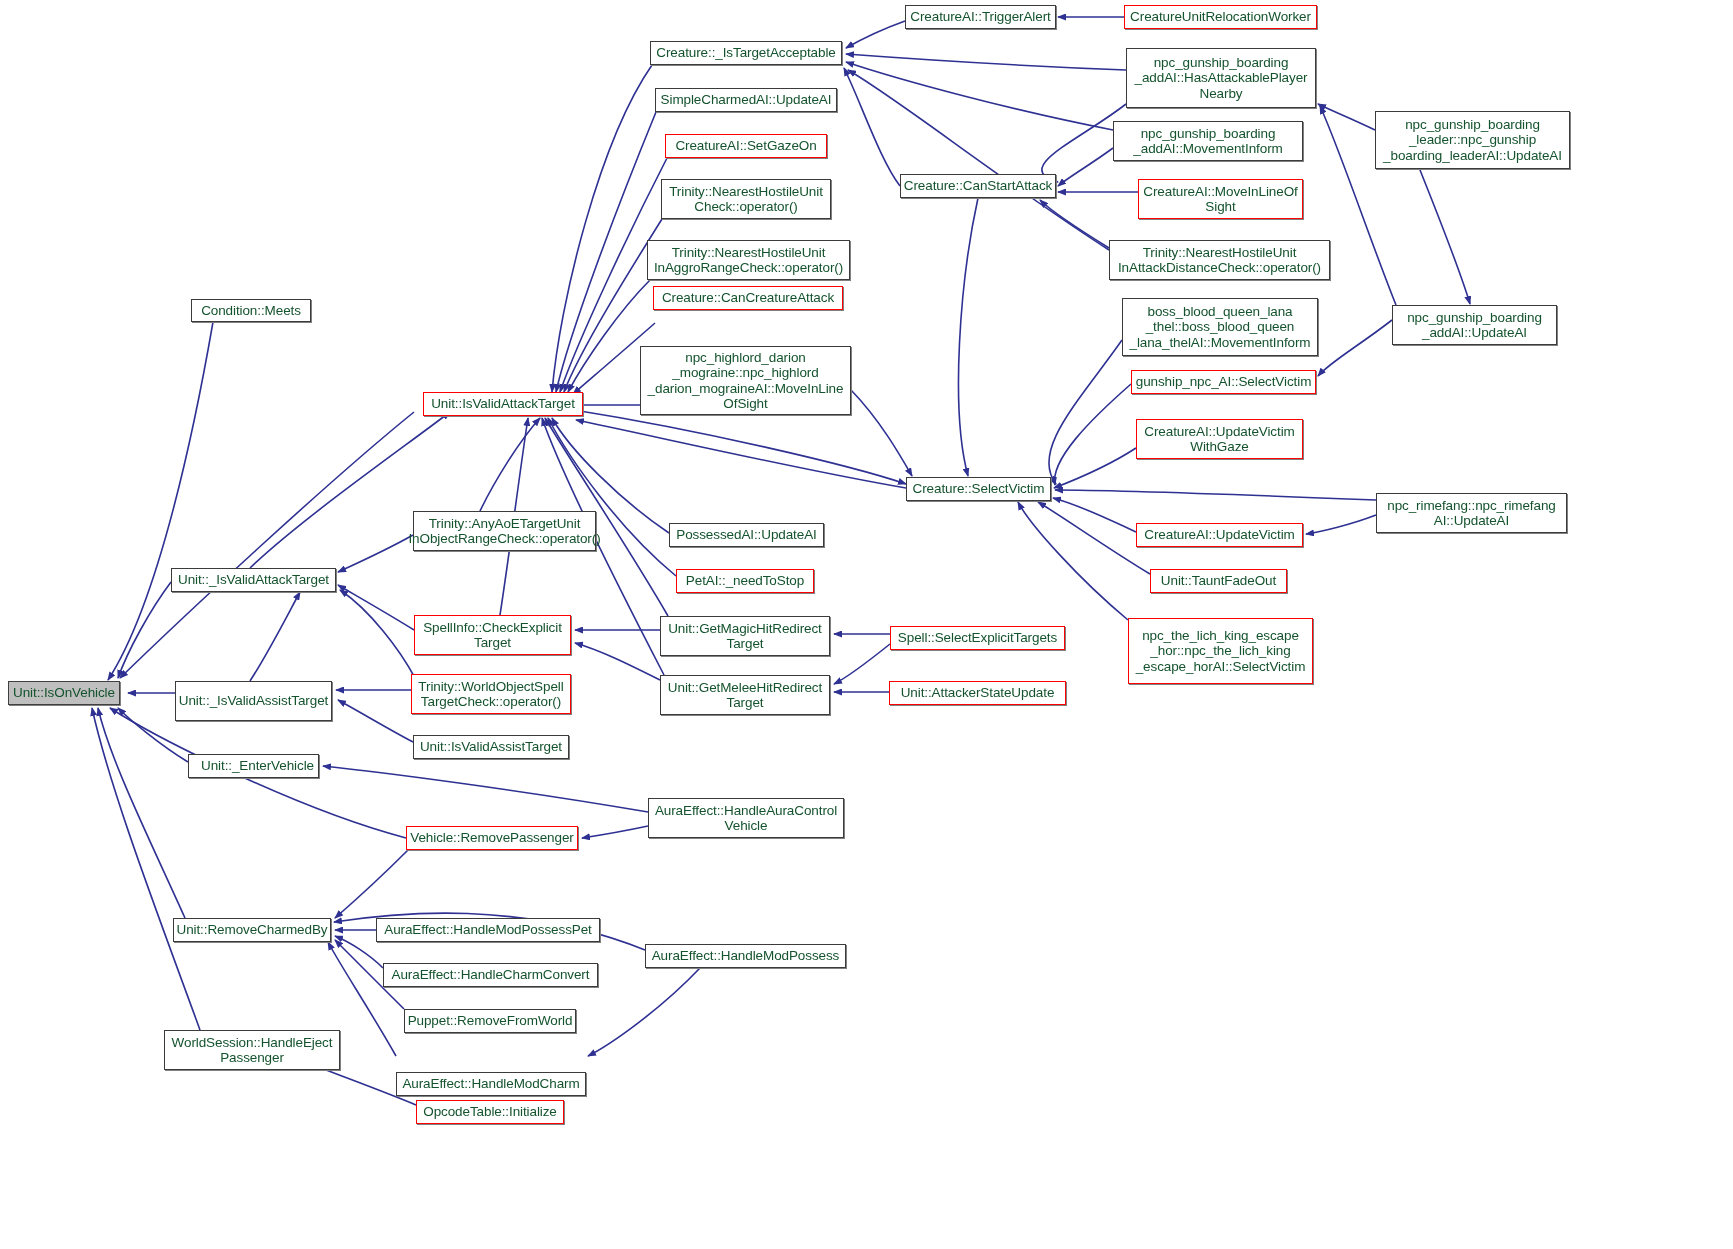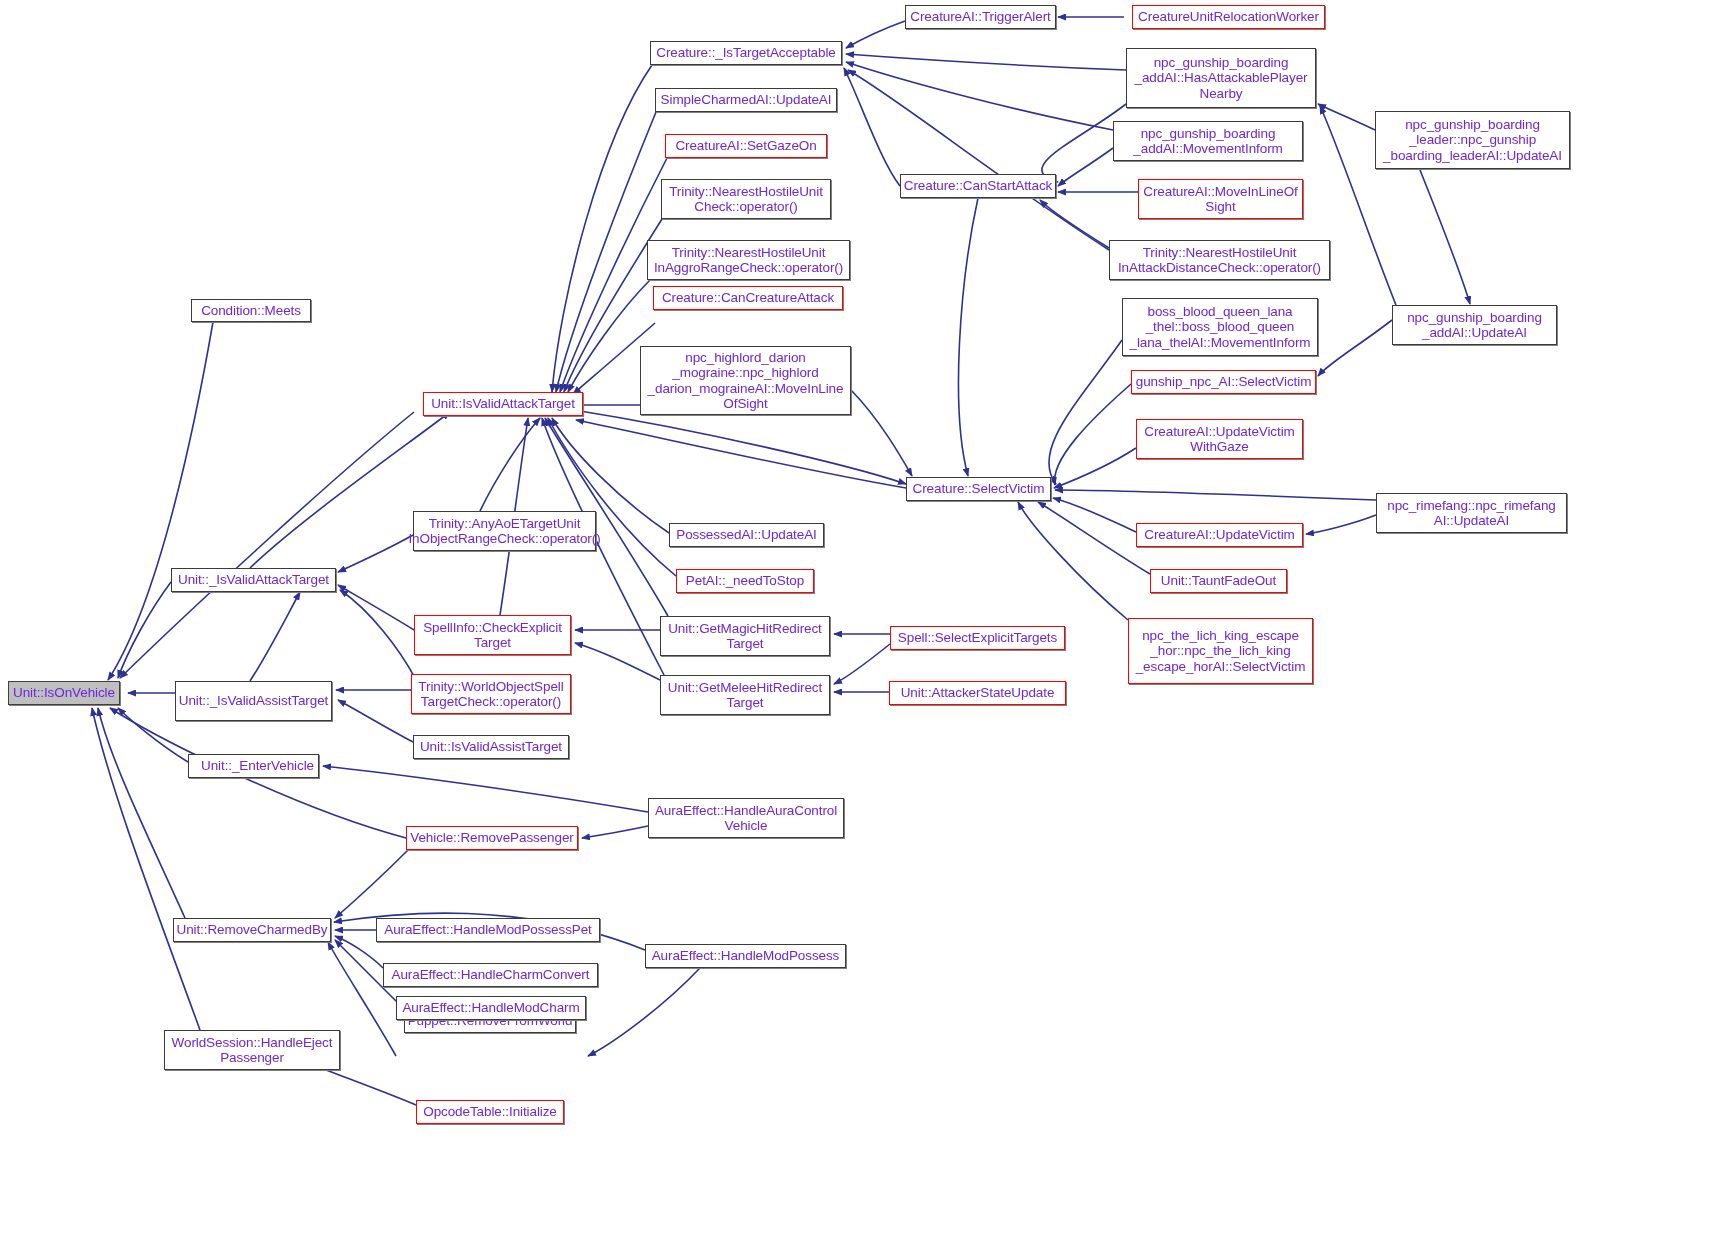--- a/index.html
+++ b/index.html
@@ -15,21 +15,21 @@
   #edges{position:absolute;left:0;top:0;width:1733px;height:1249px;pointer-events:none;}
   .node{
     position:absolute;
     box-sizing:border-box;
     display:flex;
     align-items:center;
     justify-content:center;
     text-align:center;
     background:#ffffff;
     border:1px solid #3b3b3b;
-    color:#6d28d9;
+    color:#14532d;
     font-size:13.5px;
     line-height:15.5px;
     letter-spacing:-0.1px;
     white-space:pre-line;
     padding:1px 4px;
     box-shadow:1px 1px 0 0 #808080;
   }
   .node.red{border-color:#ff0000;}
   .node.filled{background:#bfbfbf;border-color:#404040;}
 </style>
@@ -148,21 +148,21 @@
       <div class="node red" style="left: 676px; top: 569px; width: 138px; height: 24px;">PetAI::_needToStop</div>
       <div class="node" style="left: 660px; top: 616px; width: 170px; height: 40px;">Unit::GetMagicHitRedirect
 Target</div>
       <div class="node" style="left: 660px; top: 675px; width: 170px; height: 40px;">Unit::GetMeleeHitRedirect
 Target</div>
       <div class="node red" style="left: 890px; top: 626px; width: 175px; height: 24px;">Spell::SelectExplicitTargets</div>
       <div class="node red" style="left: 889px; top: 681px; width: 177px; height: 24px;">Unit::AttackerStateUpdate</div>
       <div class="node" style="left: 900px; top: 174px; width: 156px; height: 24px;">Creature::CanStartAttack</div>
       <div class="node" style="left: 906px; top: 477px; width: 145px; height: 24px;">Creature::SelectVictim</div>
       <div class="node" style="left: 905px; top: 5px; width: 151px; height: 24px;">CreatureAI::TriggerAlert</div>
-      <div class="node red" style="left: 1124px; top: 5px; width: 193px; height: 24px; margin-left: 8px;">CreatureUnitRelocationWorker</div>
+      <div class="node red" style="left: 1124px; top: 5px; width: 193px; height: 24px;">CreatureUnitRelocationWorker</div>
       <div class="node" style="left: 1126px; top: 48px; width: 190px; height: 60px;">npc_gunship_boarding
 _addAI::HasAttackablePlayer
 Nearby</div>
       <div class="node" style="left: 1113px; top: 121px; width: 190px; height: 40px;">npc_gunship_boarding
 _addAI::MovementInform</div>
       <div class="node red" style="left: 1138px; top: 179px; width: 165px; height: 40px;">CreatureAI::MoveInLineOf
 Sight</div>
       <div class="node" style="left: 1109px; top: 240px; width: 221px; height: 40px;">Trinity::NearestHostileUnit
 InAttackDistanceCheck::operator()</div>
       <div class="node" style="left: 1122px; top: 298px; width: 196px; height: 58px;">boss_blood_queen_lana
@@ -182,17 +182,17 @@
       <div class="node" style="left: 1392px; top: 305px; width: 165px; height: 40px;">npc_gunship_boarding
 _addAI::UpdateAI</div>
       <div class="node" style="left: 1376px; top: 493px; width: 191px; height: 40px;">npc_rimefang::npc_rimefang
 AI::UpdateAI</div>
       <div class="node" style="left: 648px; top: 798px; width: 196px; height: 40px;">AuraEffect::HandleAuraControl
 Vehicle</div>
       <div class="node red" style="left: 406px; top: 826px; width: 172px; height: 24px;">Vehicle::RemovePassenger</div>
       <div class="node" style="left: 376px; top: 918px; width: 224px; height: 24px;">AuraEffect::HandleModPossessPet</div>
       <div class="node" style="left: 383px; top: 963px; width: 215px; height: 24px;">AuraEffect::HandleCharmConvert</div>
       <div class="node" style="left: 404px; top: 1009px; width: 172px; height: 24px;">Puppet::RemoveFromWorld</div>
-      <div class="node" style="left: 396px; top: 996px; width: 190px; height: 24px;">AuraEffect::HandleModCharm</div>
+      <div class="node" style="left: 396px; top: 1072px; width: 190px; height: 24px;">AuraEffect::HandleModCharm</div>
       <div class="node" style="left: 645px; top: 944px; width: 201px; height: 24px;">AuraEffect::HandleModPossess</div>
       <div class="node red" style="left: 416px; top: 1100px; width: 148px; height: 24px;">OpcodeTable::Initialize</div>
     </div>
 </div>
 
 </body></html>

